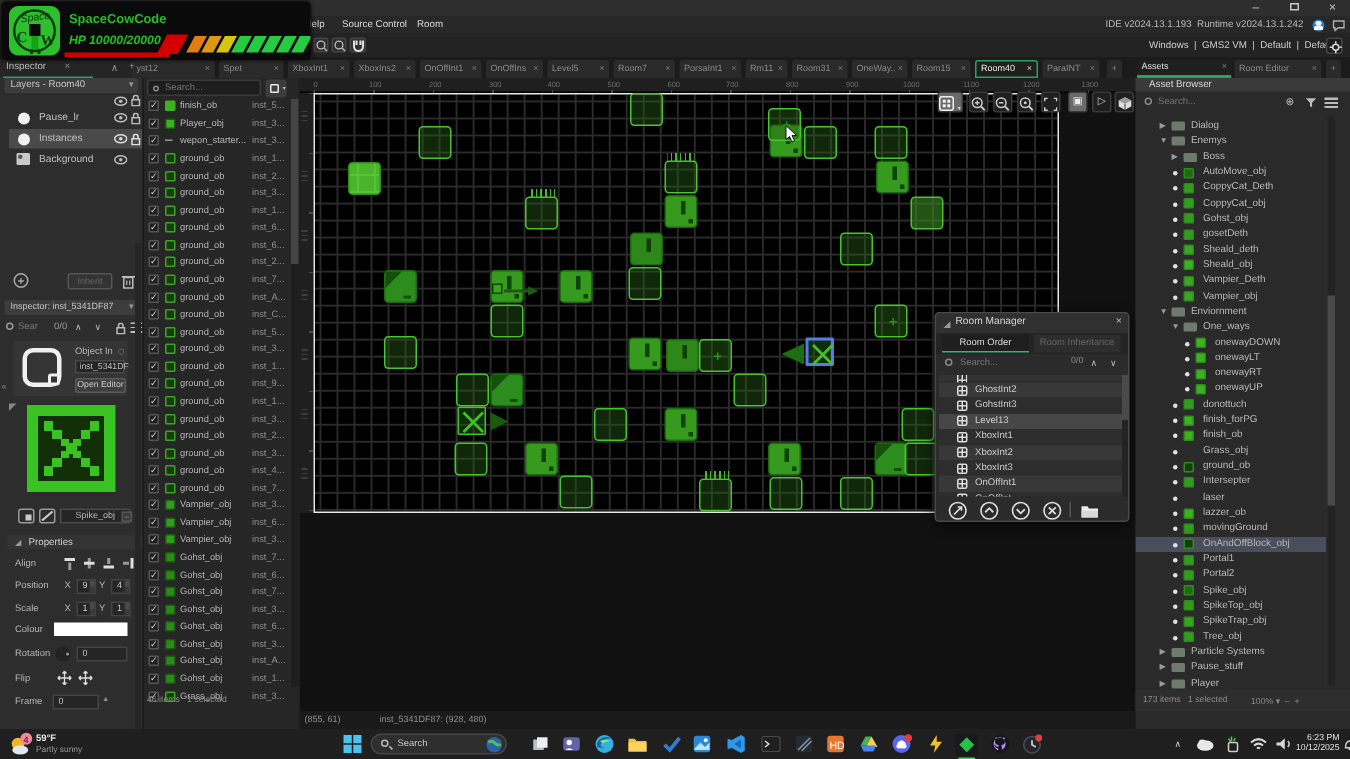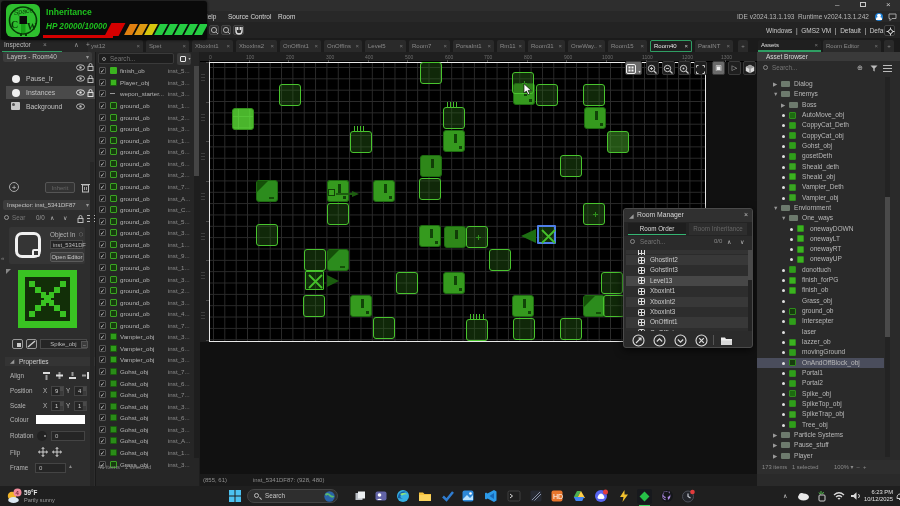--- a/index.html
+++ b/index.html
@@ -1152,22 +1152,22 @@
         <circle cx="17" cy="16.5" r="13.5" fill="none" stroke="#073a07" stroke-width="1.6"></circle>
         <text x="8" y="11" font-size="7" font-style="italic" fill="#073a07" font-family="Liberation Sans" transform="rotate(-8 8 11)">Space</text>
         <text x="5" y="24" font-size="10" font-weight="bold" fill="#073a07" font-family="Liberation Serif">C</text>
         <text x="21" y="26" font-size="10" font-weight="bold" fill="#073a07" font-family="Liberation Serif">W</text>
         <rect x="13.5" y="12" width="7.5" height="8" fill="#0a0a0a"></rect>
         <rect x="15" y="20" width="4.5" height="9" fill="#16a016"></rect>
         <rect x="14" y="29" width="2" height="3" fill="#073a07"></rect>
         <rect x="19" y="29" width="2" height="3" fill="#073a07"></rect>
       </svg>
     </div>
-    <span style="position:absolute; left:45px; top:6px; color:#1ec21e; font-size:8.6px; font-weight:bold;">Inheritance</span>
-    <span style="position:absolute; left:45px; top:21px; color:#1ec21e; font-size:8.2px; font-weight:bold; font-style:italic;">HP 20000/10000</span>
+    <span style="position:absolute; left:45px; top:6px; color:#1ec21e; font-size:8.6px; font-weight:bold;">SpaceCowCode</span>
+    <span style="position:absolute; left:45px; top:21px; color:#1ec21e; font-size:8.2px; font-weight:bold; font-style:italic;">HP 10000/20000</span>
     <div style="position:absolute; left:42px; top:34px; width:70px; height:2.5px; background:#d40000;"></div>
     <div style="position:absolute; left:107px; top:22px; width:14px; height:13px; background:#d40000; transform:skewX(-28deg);"></div>
     <div class="seg" style="left:126px; background:#e07f10;"></div>
     <div class="seg" style="left:136px; background:#dd9912;"></div>
     <div class="seg" style="left:146px; background:#d6c50e;"></div>
     <div class="seg" style="left:156px; background:#25cc42;"></div>
     <div class="seg" style="left:166px; background:#25cc42;"></div>
     <div class="seg" style="left:176px; background:#25cc42;"></div>
     <div class="seg" style="left:186px; background:#25cc42;"></div>
     <div class="seg" style="left:196px; background:#25cc42;"></div>

